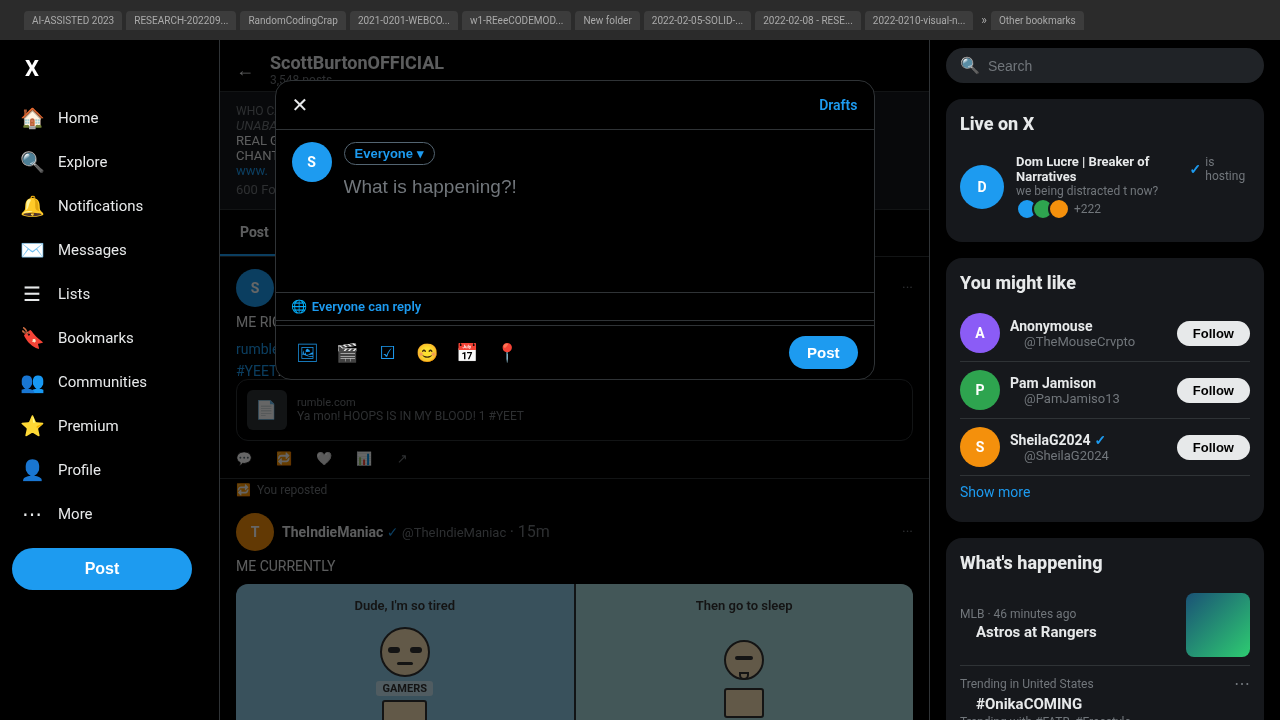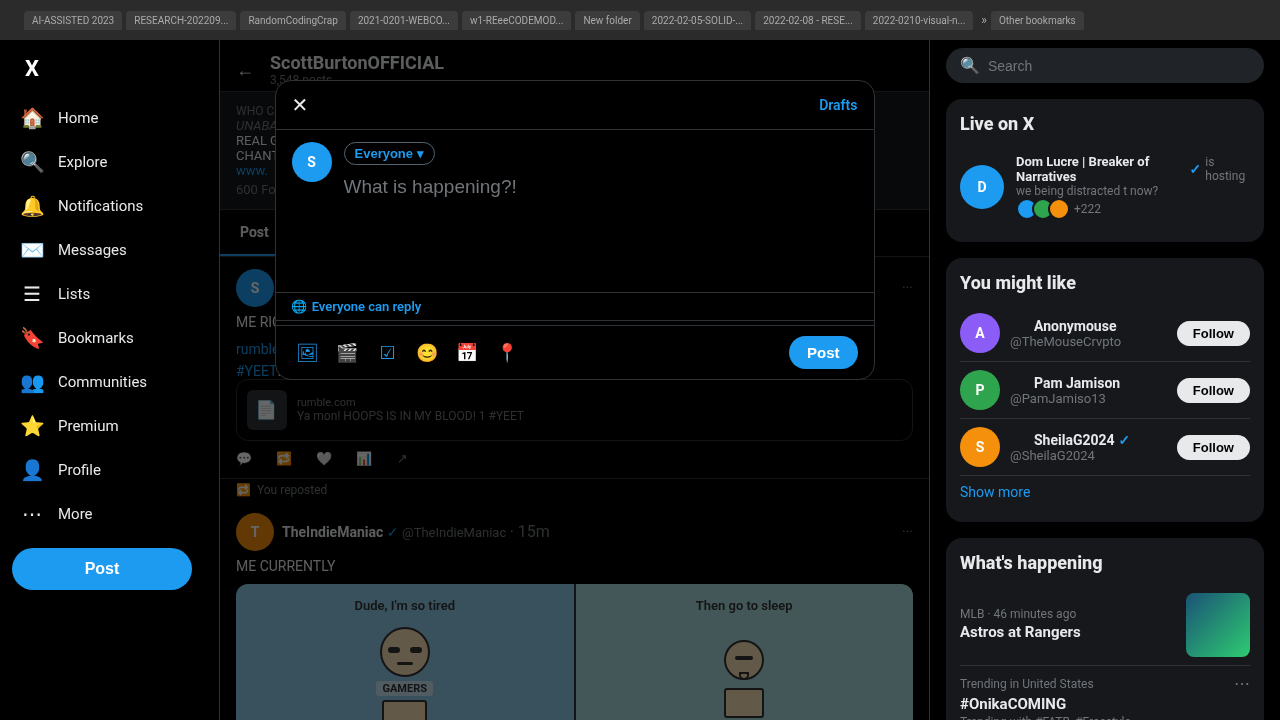--- a/index.html
+++ b/index.html
@@ -424,42 +424,42 @@
     .widget-title { font-size: 18px; font-weight: 800; margin-bottom: 12px; }
     .suggest-item {
       display: flex;
       align-items: center;
       gap: 10px;
       padding: 8px 0;
       border-bottom: 1px solid #2f3336;
     }
     .suggest-item:last-child { border-bottom: none; }
     .suggest-info { flex: 1; }
-    .suggest-name { font-weight: 700; font-size: 14px; display: flex; align-items: center; gap: 4px; margin-left: 24px; }
-    .suggest-handle { color: #71767b; font-size: 13px; }
+    .suggest-name { font-weight: 700; font-size: 14px; display: flex; align-items: center; gap: 4px; }
+    .suggest-handle { color: #71767b; font-size: 13px; margin-left: 14px; }
     .verified-badge { color: #1d9bf0; font-size: 14px; }
     .follow-btn {
       background: #e7e9ea;
       color: #000;
       border: none;
       border-radius: 30px;
       padding: 5px 16px;
       font-size: 13px;
       font-weight: 700;
       cursor: pointer;
     }
     .show-more { color: #1d9bf0; font-size: 14px; cursor: pointer; padding: 8px 0; display: block; }
     .trend-item {
       padding: 8px 0;
       border-bottom: 1px solid #2f3336;
       cursor: pointer;
     }
     .trend-item:last-child { border-bottom: none; }
     .trend-meta { font-size: 12px; color: #71767b; display: flex; justify-content: space-between; align-items: center; }
-    .trend-name { font-size: 15px; font-weight: 700; margin: 2px 0; }
+    .trend-name { font-size: 15px; font-weight: 700; margin: 2px 16px; }
     .trend-count { font-size: 12px; color: #71767b; }
     .trend-more-btn { color: #71767b; cursor: pointer; font-size: 16px; background: none; border: none; }
     .trend-image {
       width: 64px;
       height: 64px;
       border-radius: 8px;
       background: linear-gradient(135deg, #1a5276, #2ecc71);
       flex-shrink: 0;
     }
     .live-indicator {

